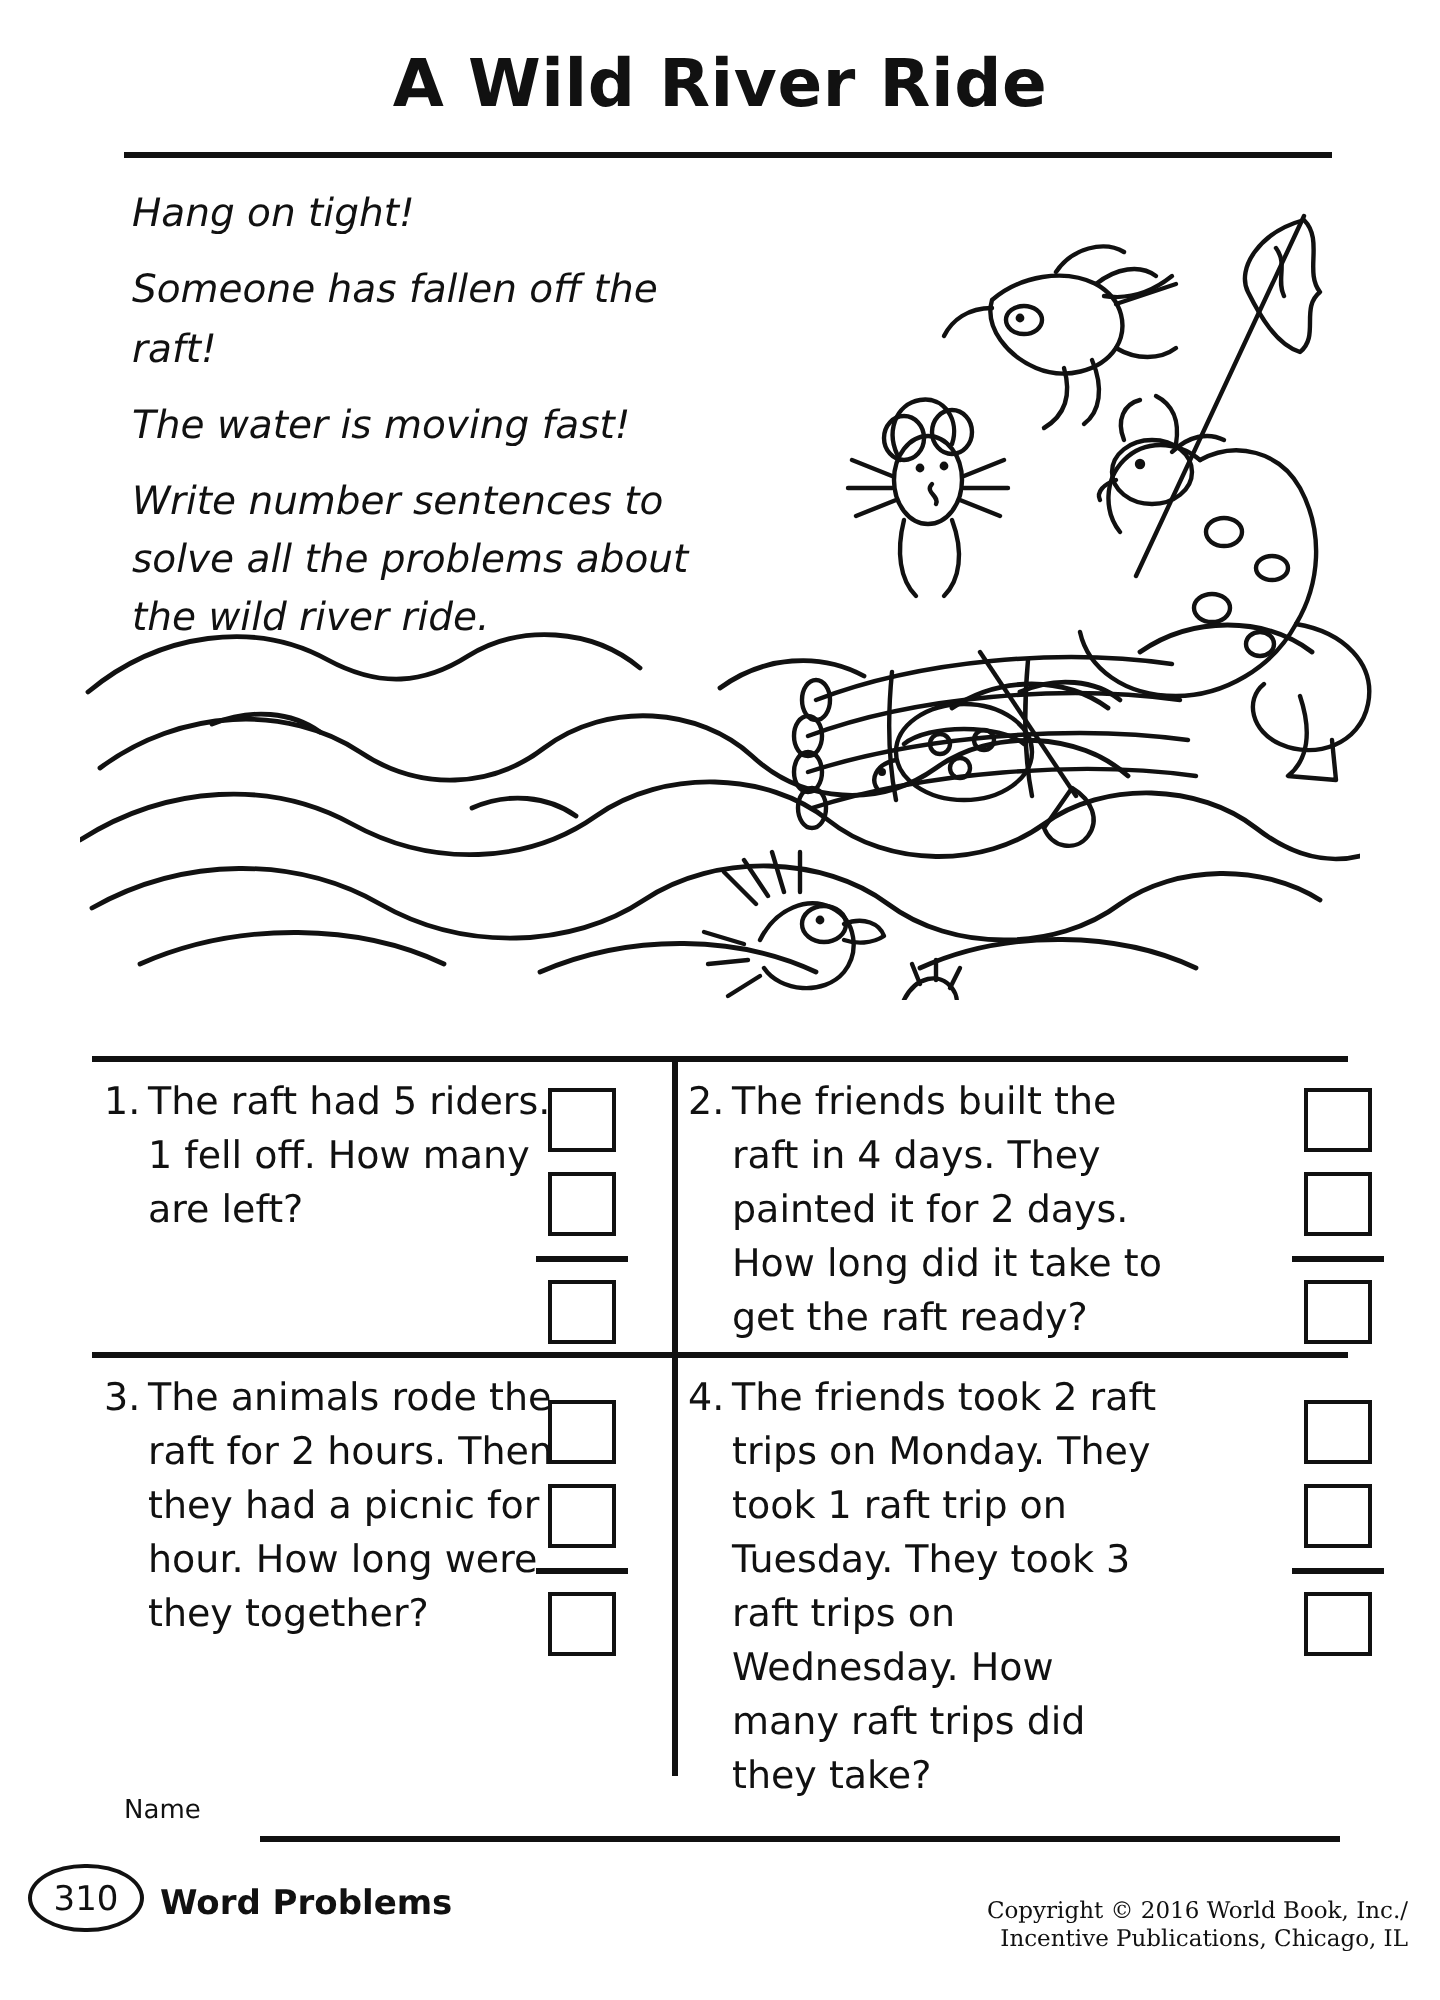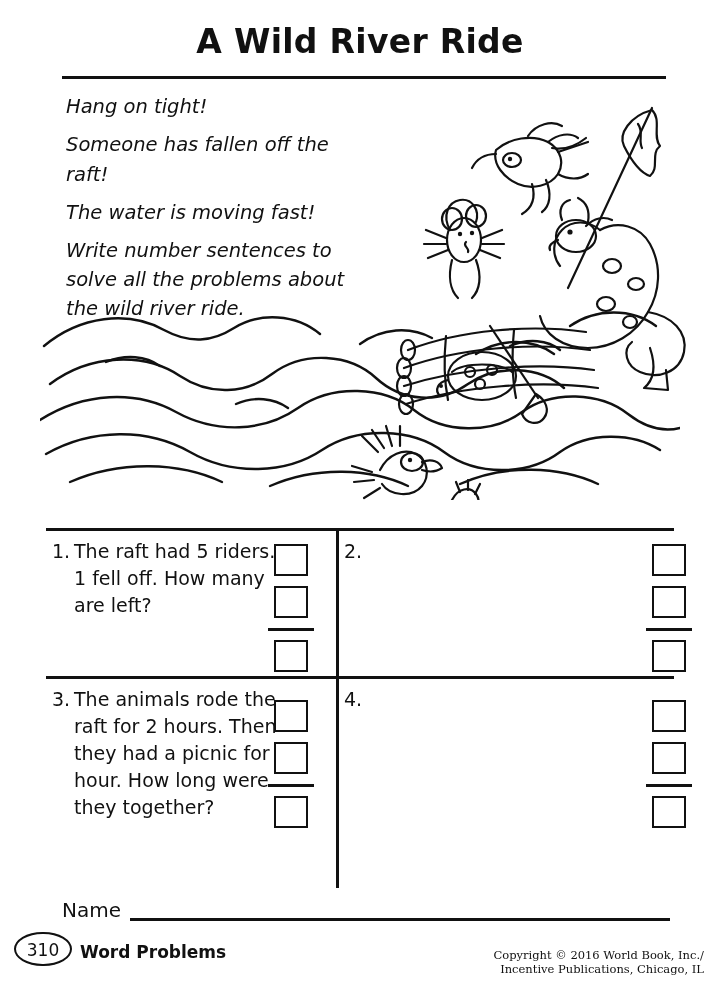--- a/index.html
+++ b/index.html
@@ -147,21 +147,21 @@
   .ans1 { left: 268px; top: 544px; }
   .ans2 { left: 646px; top: 544px; }
   .ans3 { left: 268px; top: 700px; }
   .ans4 { left: 646px; top: 700px; }
 
   
   .name-label {
     position: absolute;
     left: 62px;
     top: 898px;
-    font-size: 20px;
+    font-size: 13px;
   }
   .name-rule {
     position: absolute;
     left: 130px;
     top: 918px;
     width: 540px;
     height: 2.5px;
     background: #111111;
   }
 
@@ -332,20 +332,21 @@
   </div>
   <div class="answer ans1">
     <div class="abox"></div>
     <div class="abox"></div>
     <div class="aline"></div>
     <div class="abox last"></div>
   </div>
 
   <div class="problem prob2">
     <span class="pnum">2.</span>
+    <div class="ptext">The friends built the raft in 4 days. They painted it for 2 days. How long did it take to get the raft ready?</div>
   </div>
   <div class="answer ans2">
     <div class="abox"></div>
     <div class="abox"></div>
     <div class="aline"></div>
     <div class="abox last"></div>
   </div>
 
   <div class="problem prob3">
     <span class="pnum">3.</span>
@@ -353,20 +354,21 @@
   </div>
   <div class="answer ans3">
     <div class="abox"></div>
     <div class="abox"></div>
     <div class="aline"></div>
     <div class="abox last"></div>
   </div>
 
   <div class="problem prob4">
     <span class="pnum">4.</span>
+    <div class="ptext">The friends took 2 raft trips on Monday. They took 1 raft trip on Tuesday. They took 3 raft trips on Wednesday. How many raft trips did they take?</div>
   </div>
   <div class="answer ans4">
     <div class="abox"></div>
     <div class="abox"></div>
     <div class="aline"></div>
     <div class="abox last"></div>
   </div>
 
   <div class="name-label">Name</div>
   <div class="name-rule"></div>

